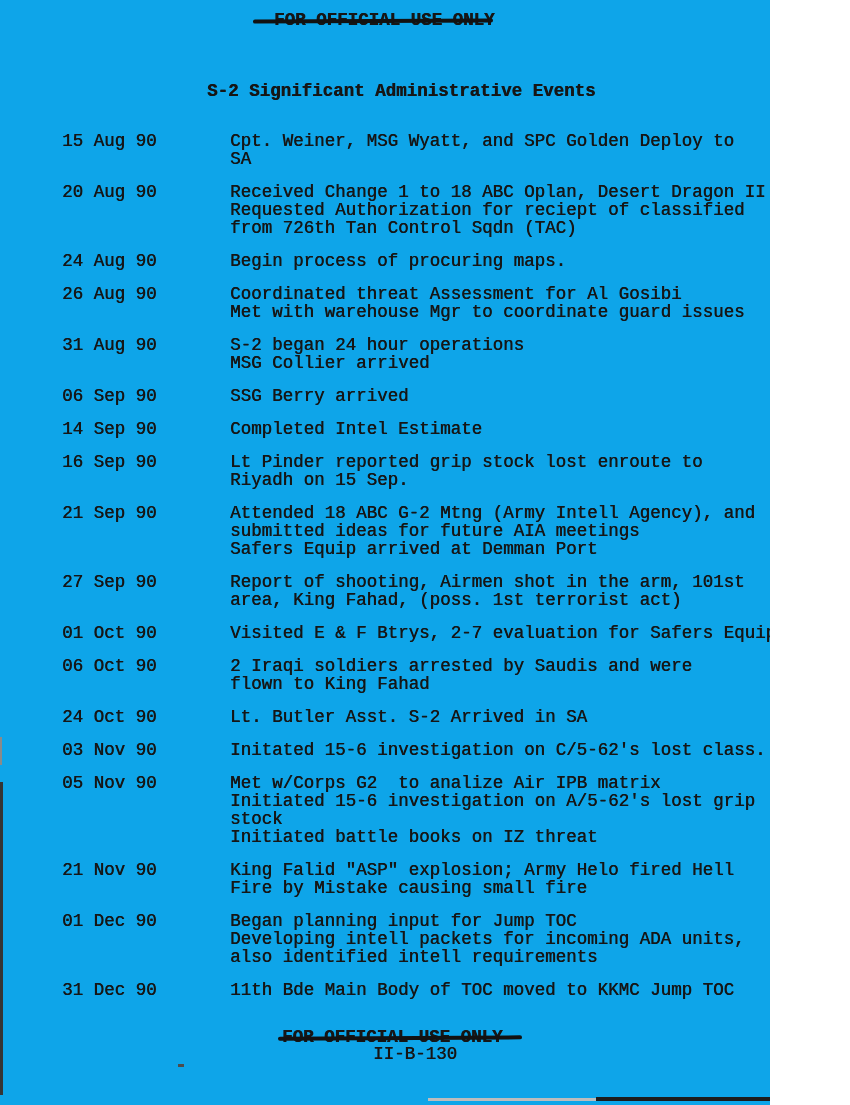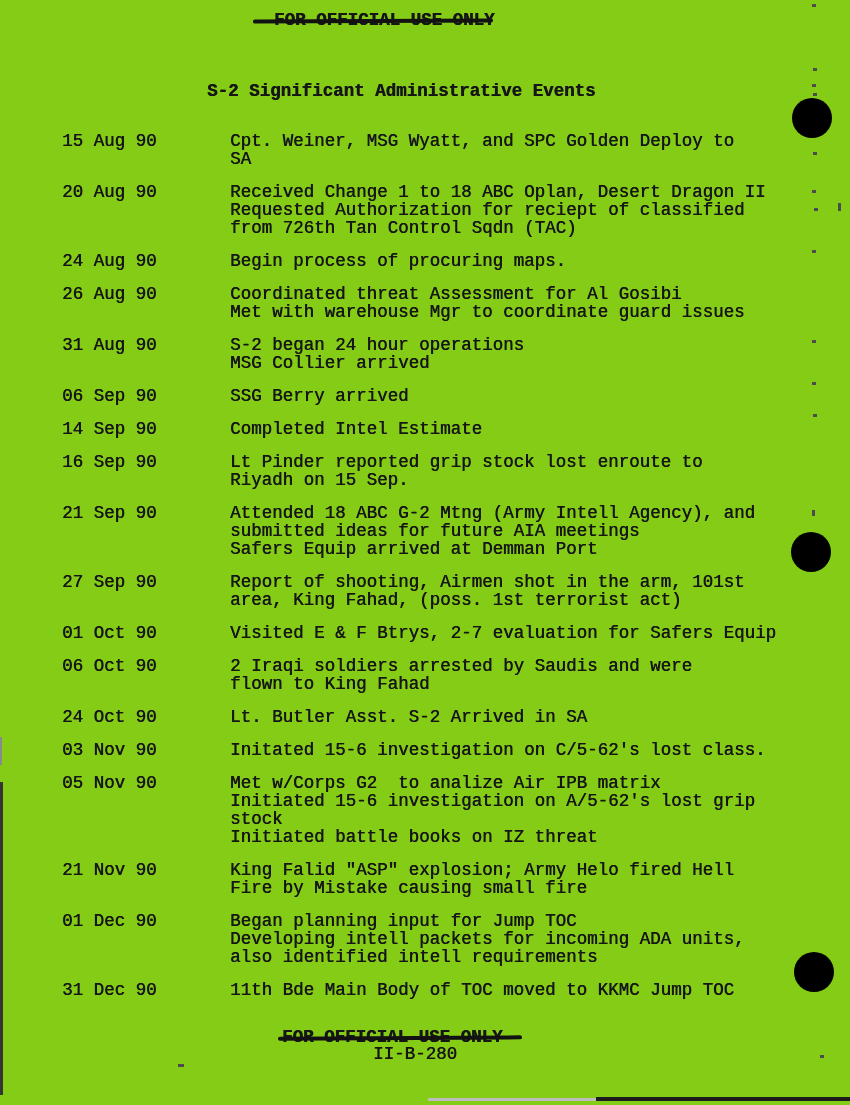--- a/index.html
+++ b/index.html
@@ -1,20 +1,20 @@
 <!DOCTYPE html>
 <html><head>
 <meta charset="utf-8">
 <style>
   html, body { margin: 0; padding: 0; background: #ffffff; }
   .page {
     position: relative;
-    width: 850px;
+    width: 770px;
     height: 1105px;
-    background: #84cc16;
+    background: #0ea5e9;
     overflow: hidden;
     font-family: "Liberation Mono", "DejaVu Sans Mono", monospace;
     color: #161616;
   }
   .doc-text {
     font-size: 17.5px;
     line-height: 18px;
     white-space: pre;
   }
   .thick { text-shadow: 0.4px 0 currentColor; }
@@ -78,21 +78,21 @@
   
   <div class="punch" style="left:792px; top:98px;"></div>
   <div class="punch" style="left:791px; top:532px;"></div>
   <div class="punch" style="left:794px; top:952px;"></div>
 
   
   <div class="banner-text" style="left:282px; top:1028px;">FOR OFFICIAL USE ONLY</div>
   <div class="strike-line" style="left:278px; top:1036px; width:244px; height:4px; transform:rotate(-0.3deg);"></div>
 
   
-  <div class="page-number">II-B-280</div>
+  <div class="page-number">II-B-130</div>
 
   
   <div class="artifact" style="left:0; top:737px; width:2px; height:28px; background:#8a8a8a;"></div>
   <div class="artifact" style="left:0; top:782px; width:3px; height:313px; background:#353535;"></div>
   <div class="artifact" style="left:428px; top:1098px; width:422px; height:3px; background:#bdbdbd;"></div>
   <div class="artifact" style="left:596px; top:1097px; width:254px; height:4px; background:#1c1c1c;"></div>
   <div class="speck" style="left:812px; top:4px;"></div>
   <div class="speck" style="left:813px; top:68px;"></div>
   <div class="speck" style="left:812px; top:84px;"></div>
   <div class="speck" style="left:813px; top:93px;"></div>

